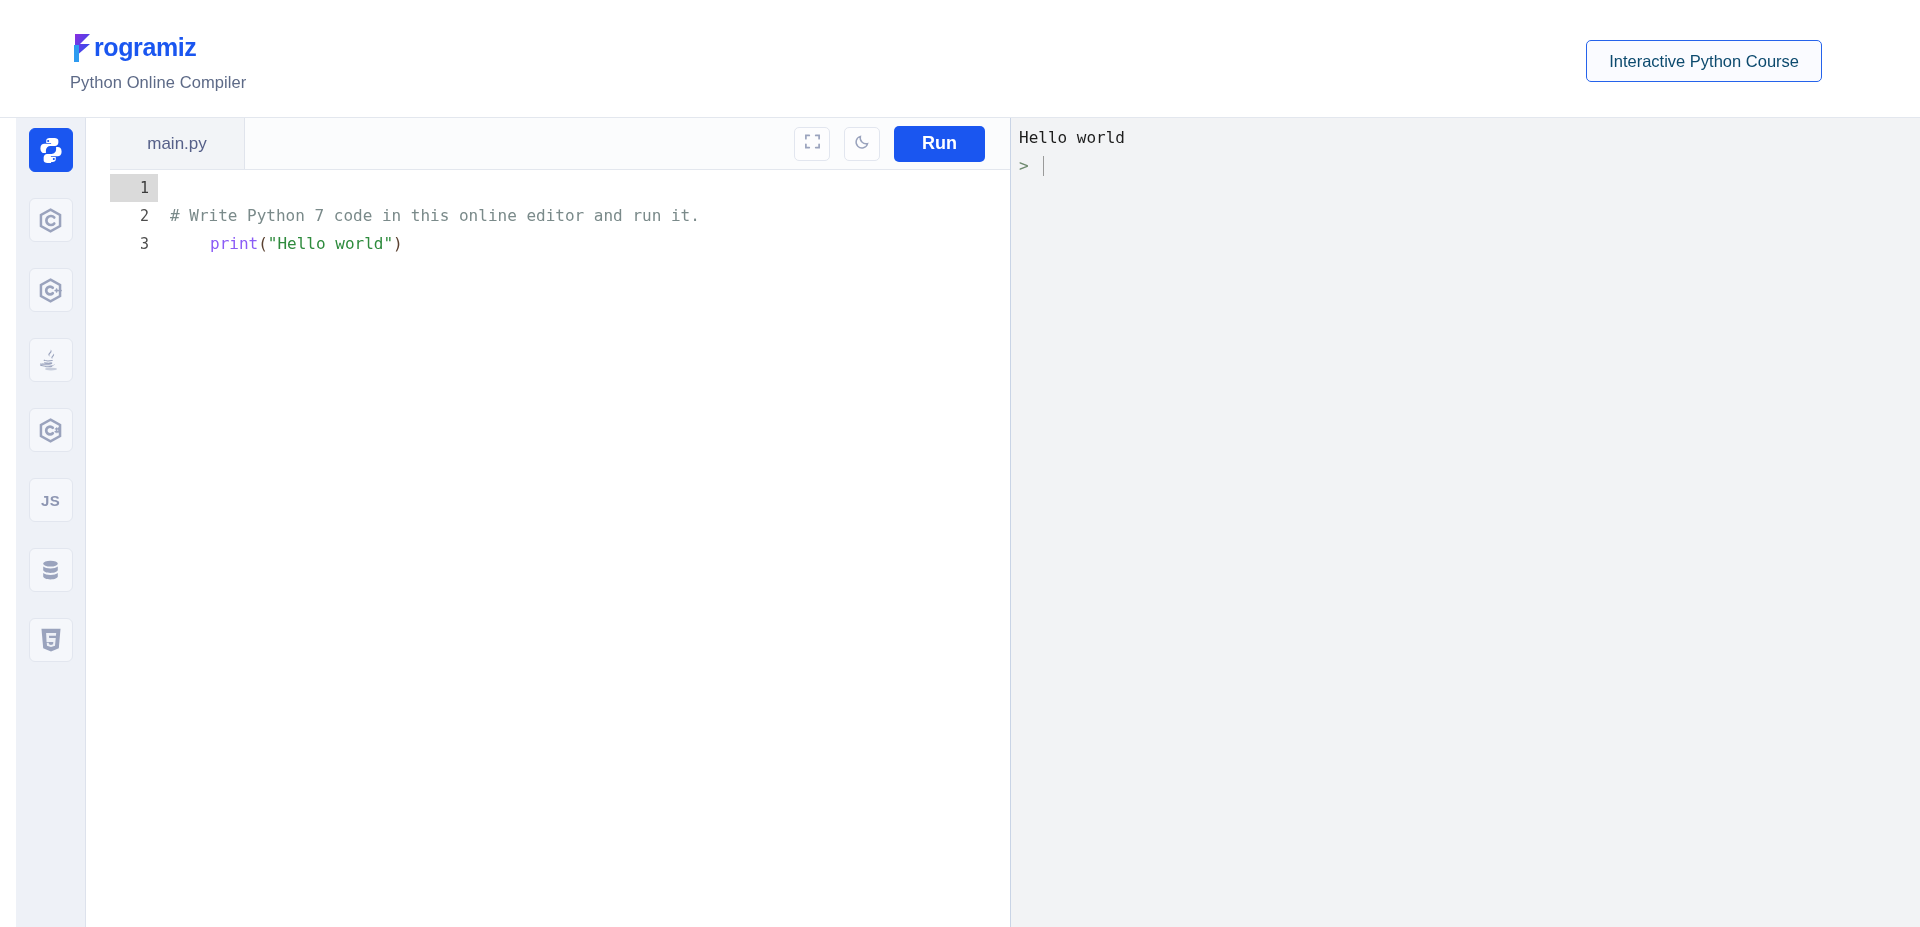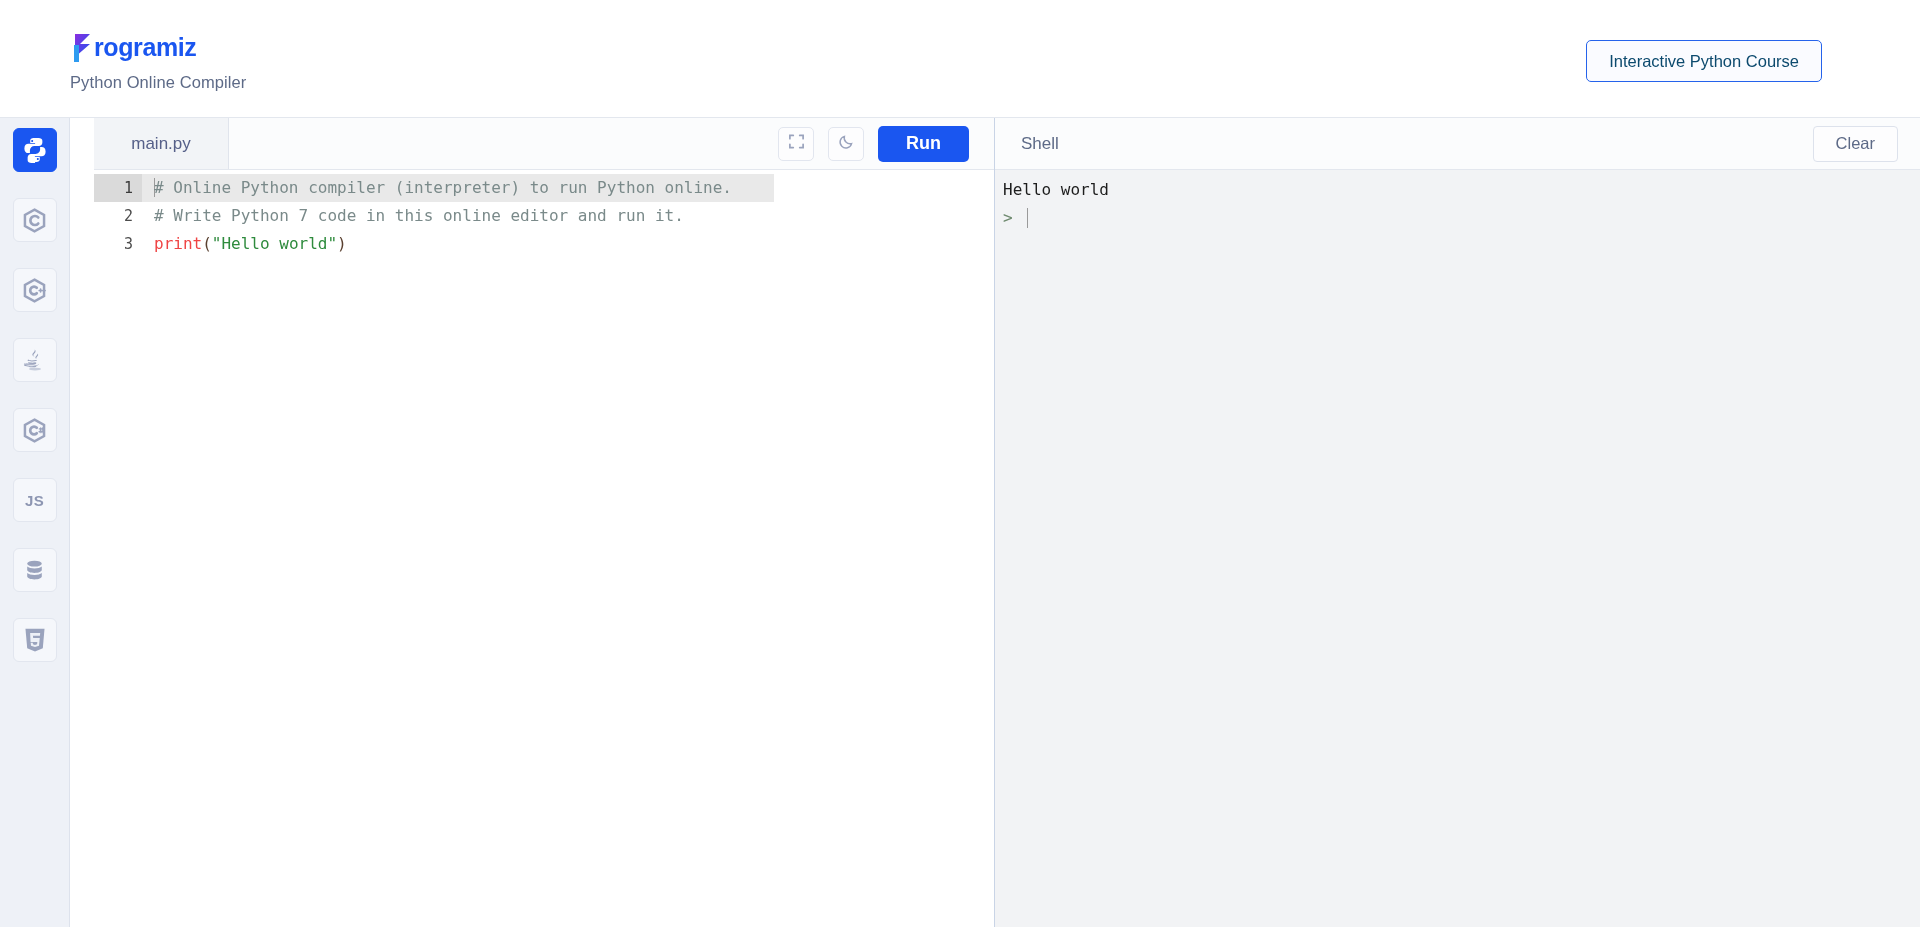--- a/index.html
+++ b/index.html
@@ -85,20 +85,21 @@
   
   .sidebar {
     width: 70px;
     min-width: 70px;
     background: #eef1f7;
     border-right: 1px solid #dde2ec;
     padding-top: 10px;
     display: flex;
     flex-direction: column;
     align-items: center;
+    margin-left: 16px;
   }
 
   .lang-btn {
     width: 44px;
     height: 44px;
     margin-bottom: 26px;
     border-radius: 6px;
     background: #f5f7fb;
     border: 1px solid #e2e6ef;
     display: flex;
@@ -233,21 +234,21 @@
   .caret {
     display: inline-block;
     width: 1px;
     height: 19px;
     background: #9a9a9a;
     vertical-align: -4px;
     margin-right: -1px;
   }
 
   .tok-comment { color: #7a8a8a; }
-  .tok-fn      { color: #ef4444; }
+  .tok-fn      { color: #8b5cf6; margin-left: 40px; }
   .tok-punct   { color: #5a4030; }
   .tok-str     { color: #2e8b3d; }
 
   
   .shell-pane {
     flex: 1;
     display: flex;
     flex-direction: column;
     background: #f2f3f5;
   }
@@ -440,43 +441,37 @@
         </div>
 
         <button class="run-btn">Run</button>
       </div>
     </div>
 
     <div class="code-area">
 
       <div class="code-line active">
         <div class="gutter">1</div>
-        <div class="code-text"><span class="caret"></span><span class="tok-comment"># Online Python compiler (interpreter) to run Python online.</span></div>
       </div>
 
       <div class="code-line">
         <div class="gutter">2</div>
         <div class="code-text"><span class="tok-comment"># Write Python 7 code in this online editor and run it.</span></div>
       </div>
 
       <div class="code-line">
         <div class="gutter">3</div>
         <div class="code-text"><span class="tok-fn">print</span><span class="tok-punct">(</span><span class="tok-str">"Hello world"</span><span class="tok-punct">)</span></div>
       </div>
 
     </div>
   </div>
 
   <div class="shell-pane">
 
-    <div class="shell-toolbar">
-      <div class="shell-title">Shell</div>
-      <div class="shell-spacer"></div>
-      <button class="clear-btn">Clear</button>
-    </div>
 
     <div class="shell-body">
       <div class="shell-out">Hello world</div>
       <div class="shell-prompt-row">
         <span class="prompt-sym">&gt;</span>
         <span class="prompt-caret"></span>
       </div>
     </div>
   </div>
 

